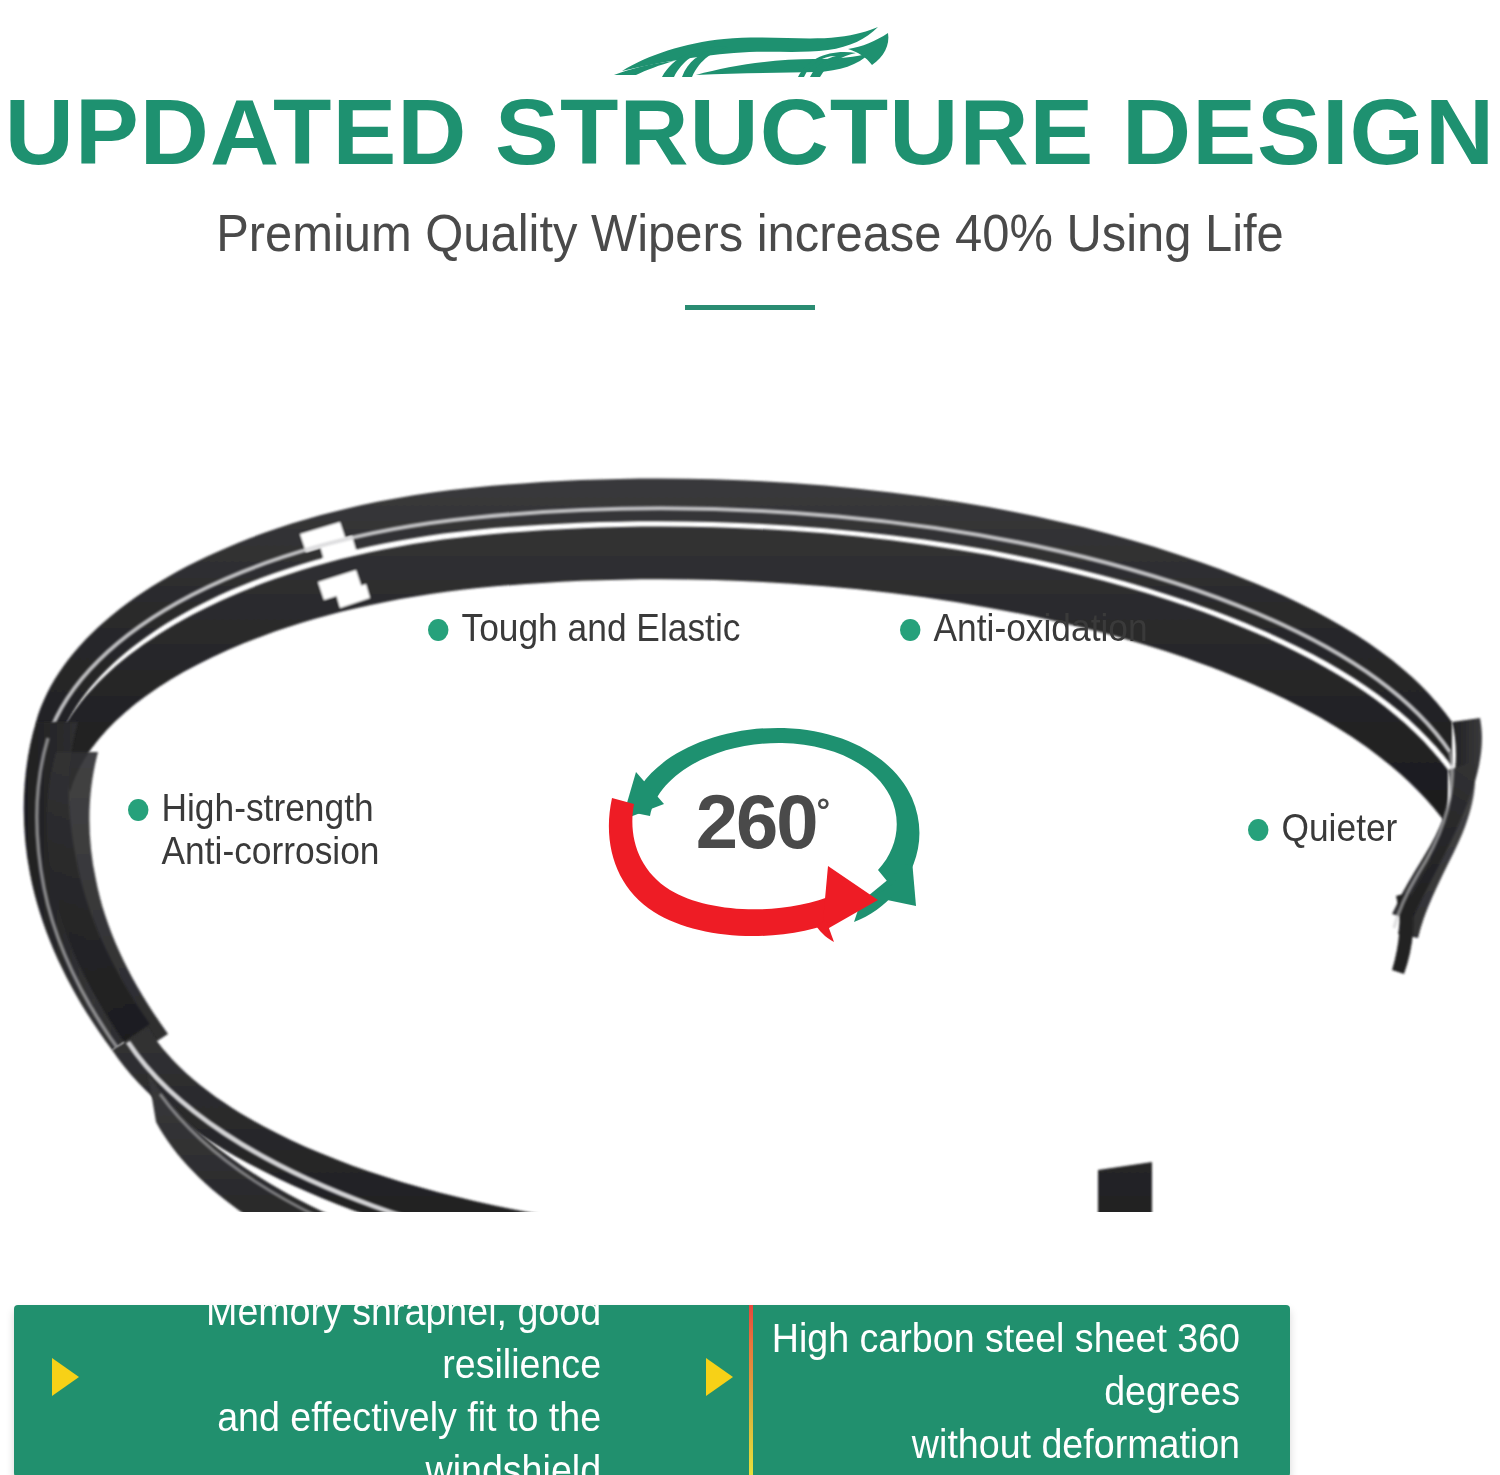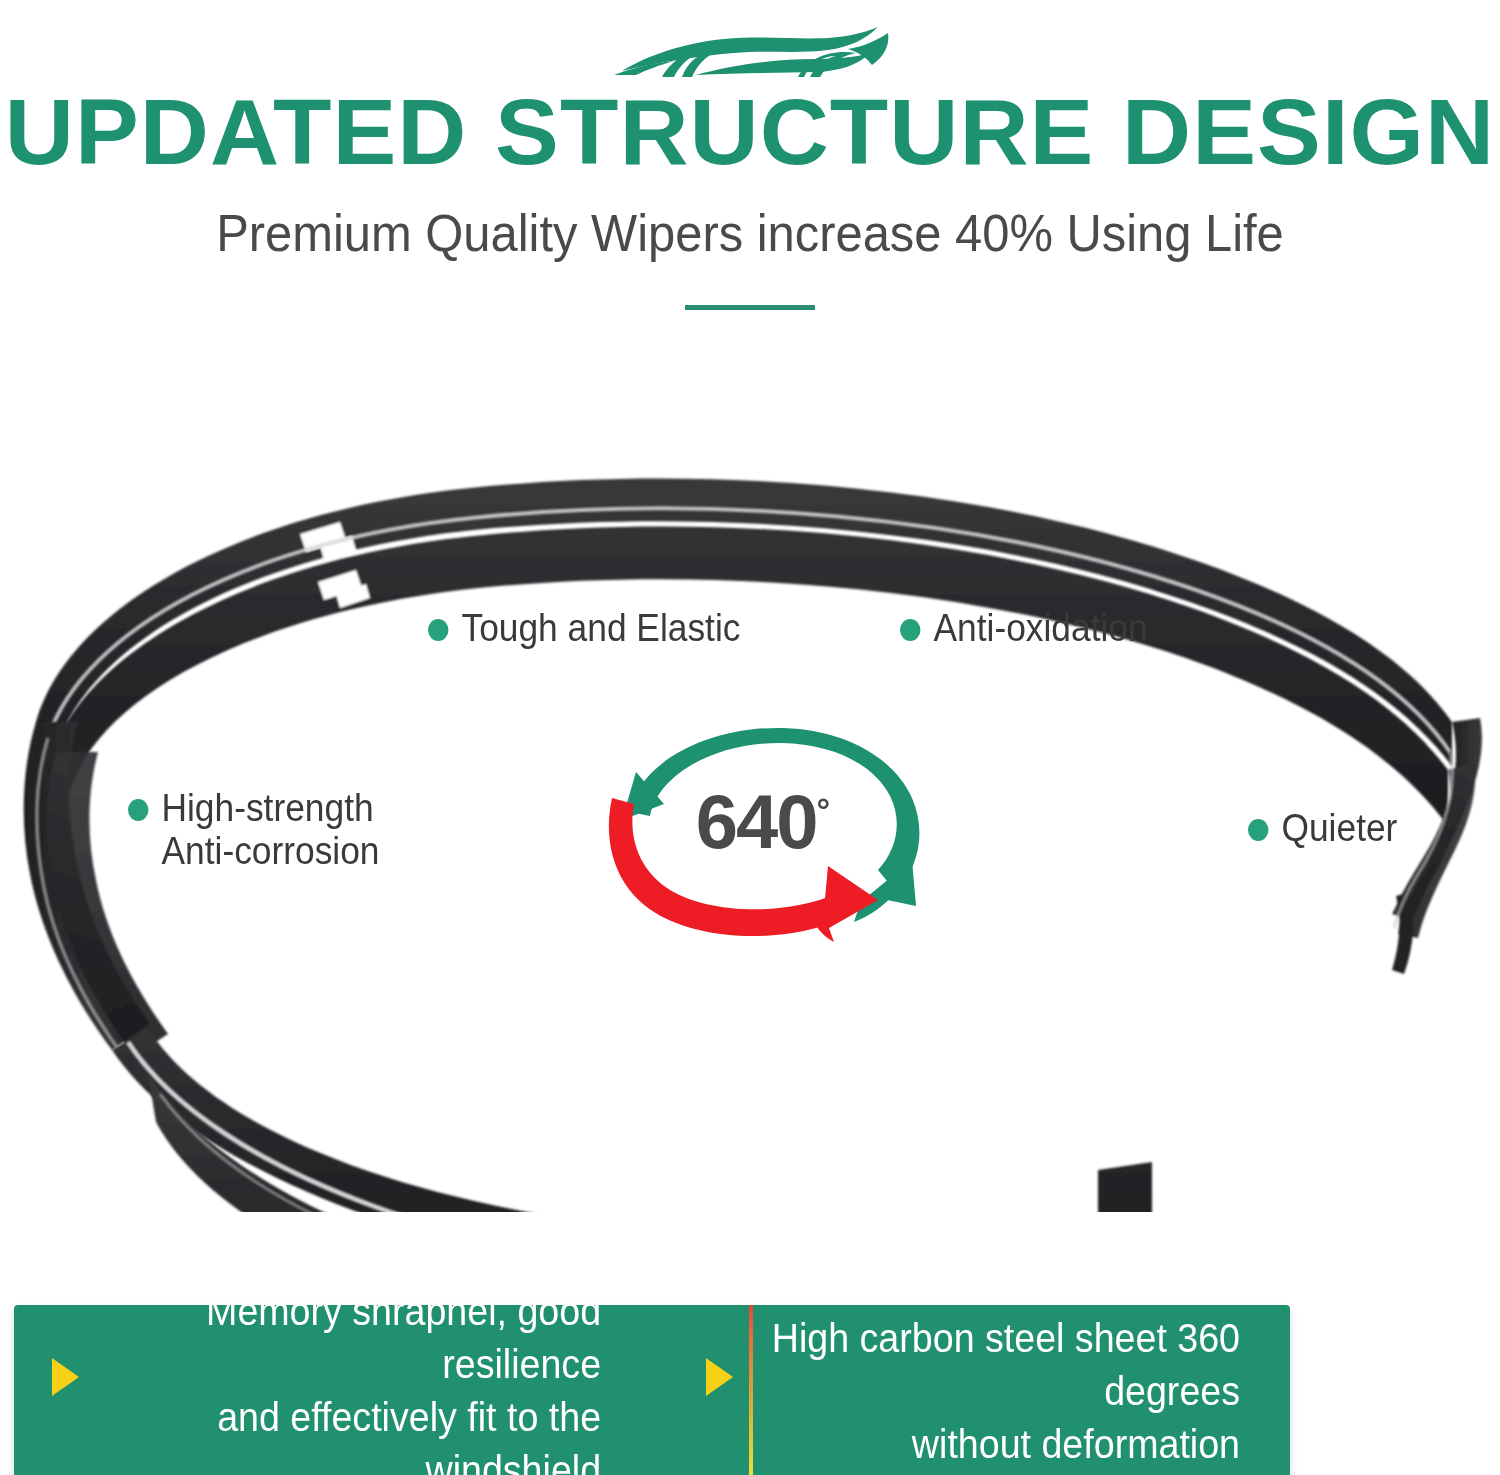--- a/index.html
+++ b/index.html
@@ -377,21 +377,21 @@
                C24 124 38 168 76 192
                C124 222 208 224 266 198
                L258 174
                C206 196 132 194 92 170
                C60 150 50 116 56 84 Z" fill="#EE1C25"></path>
 
       <polygon points="250,146 300,180 244,212" fill="#EE1C25"></polygon>
 
       <path d="M238 206 C244 214 250 219 256 222 L248 200 Z" fill="#EE1C25"></path>
     </svg>
-    <div class="num"><span>640</span><sup>°</sup></div>
+    <div class="num"><span>260</span><sup>°</sup></div>
   </div>
 
   <div class="banner">
     <div class="banner-cell left">
       <span class="tri"></span>
       <span class="banner-text">Memory shrapnel, good resilience
 and effectively fit to the windshield</span>
     </div>
     <div class="banner-cell right">
       <span class="tri"></span>

